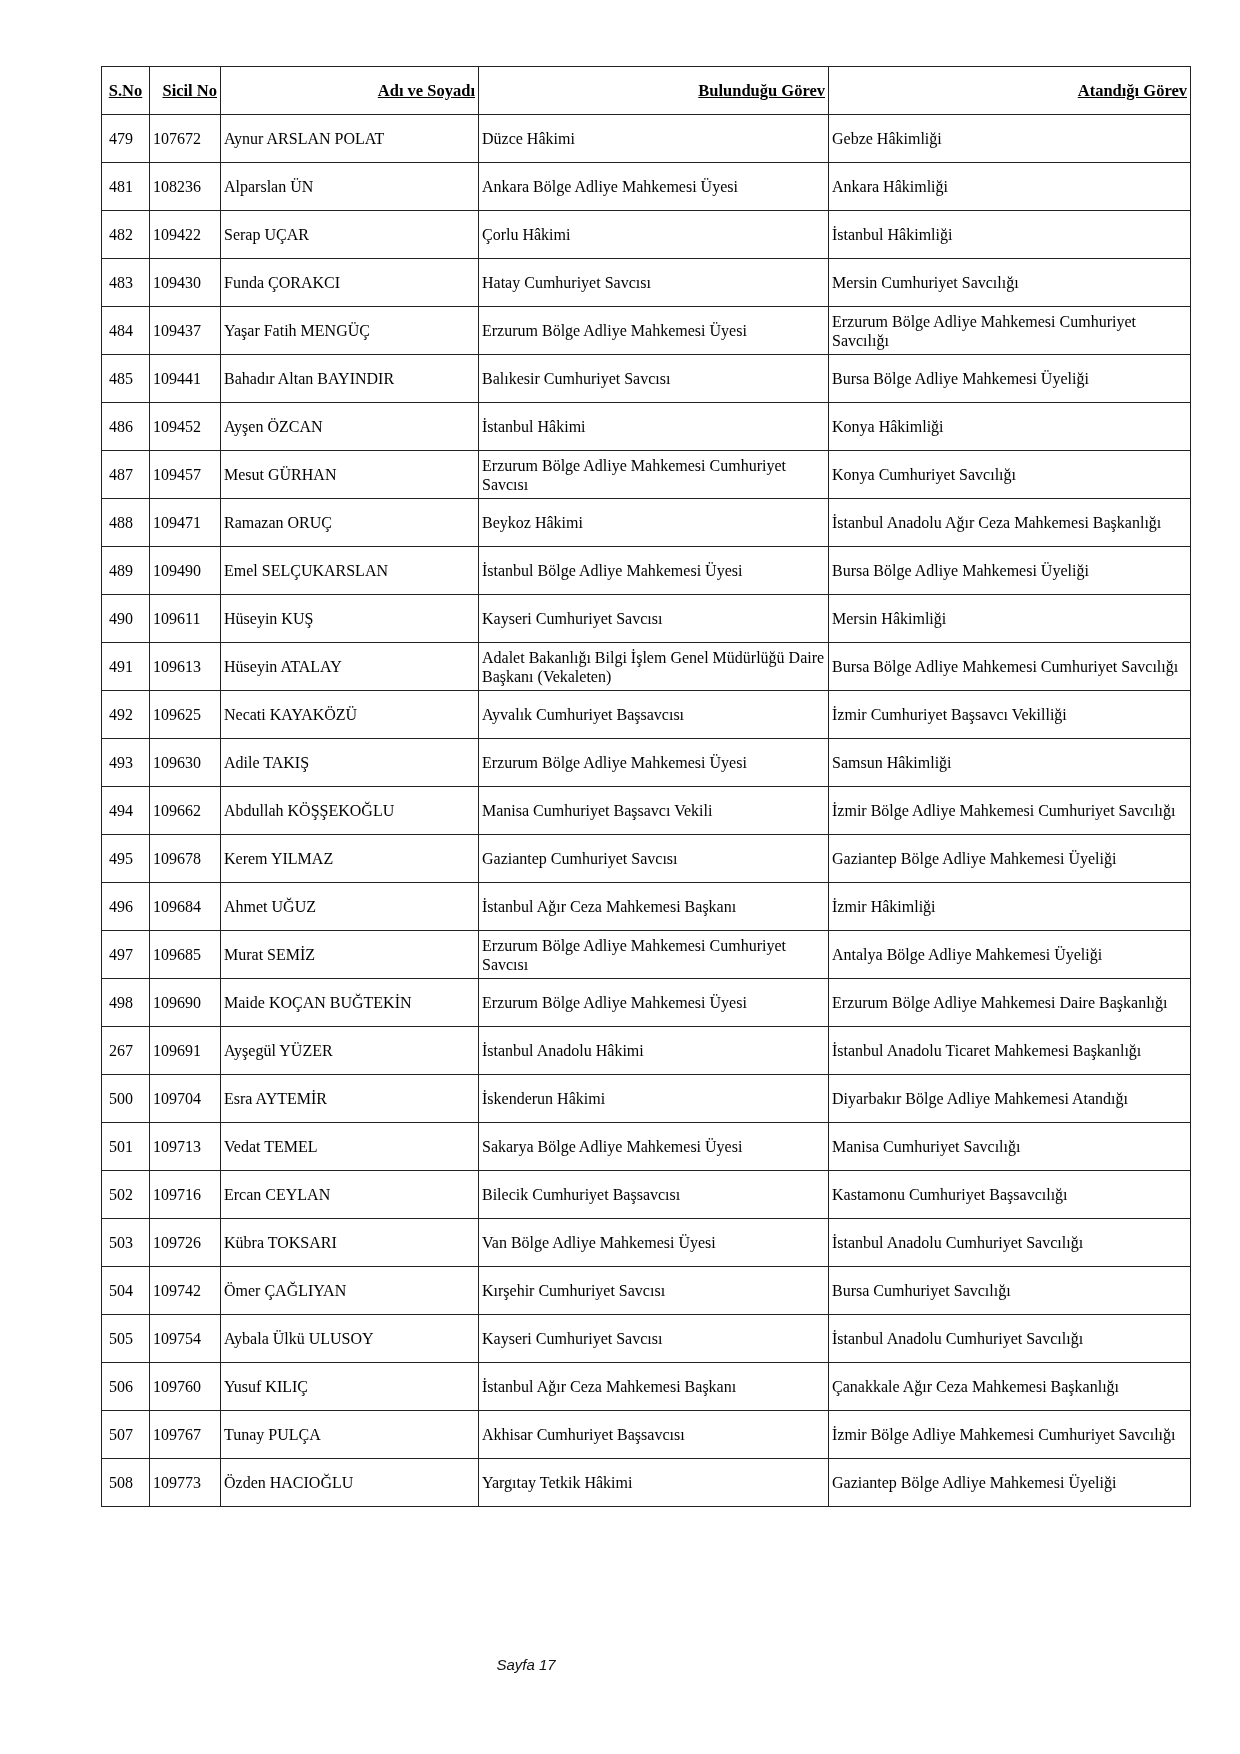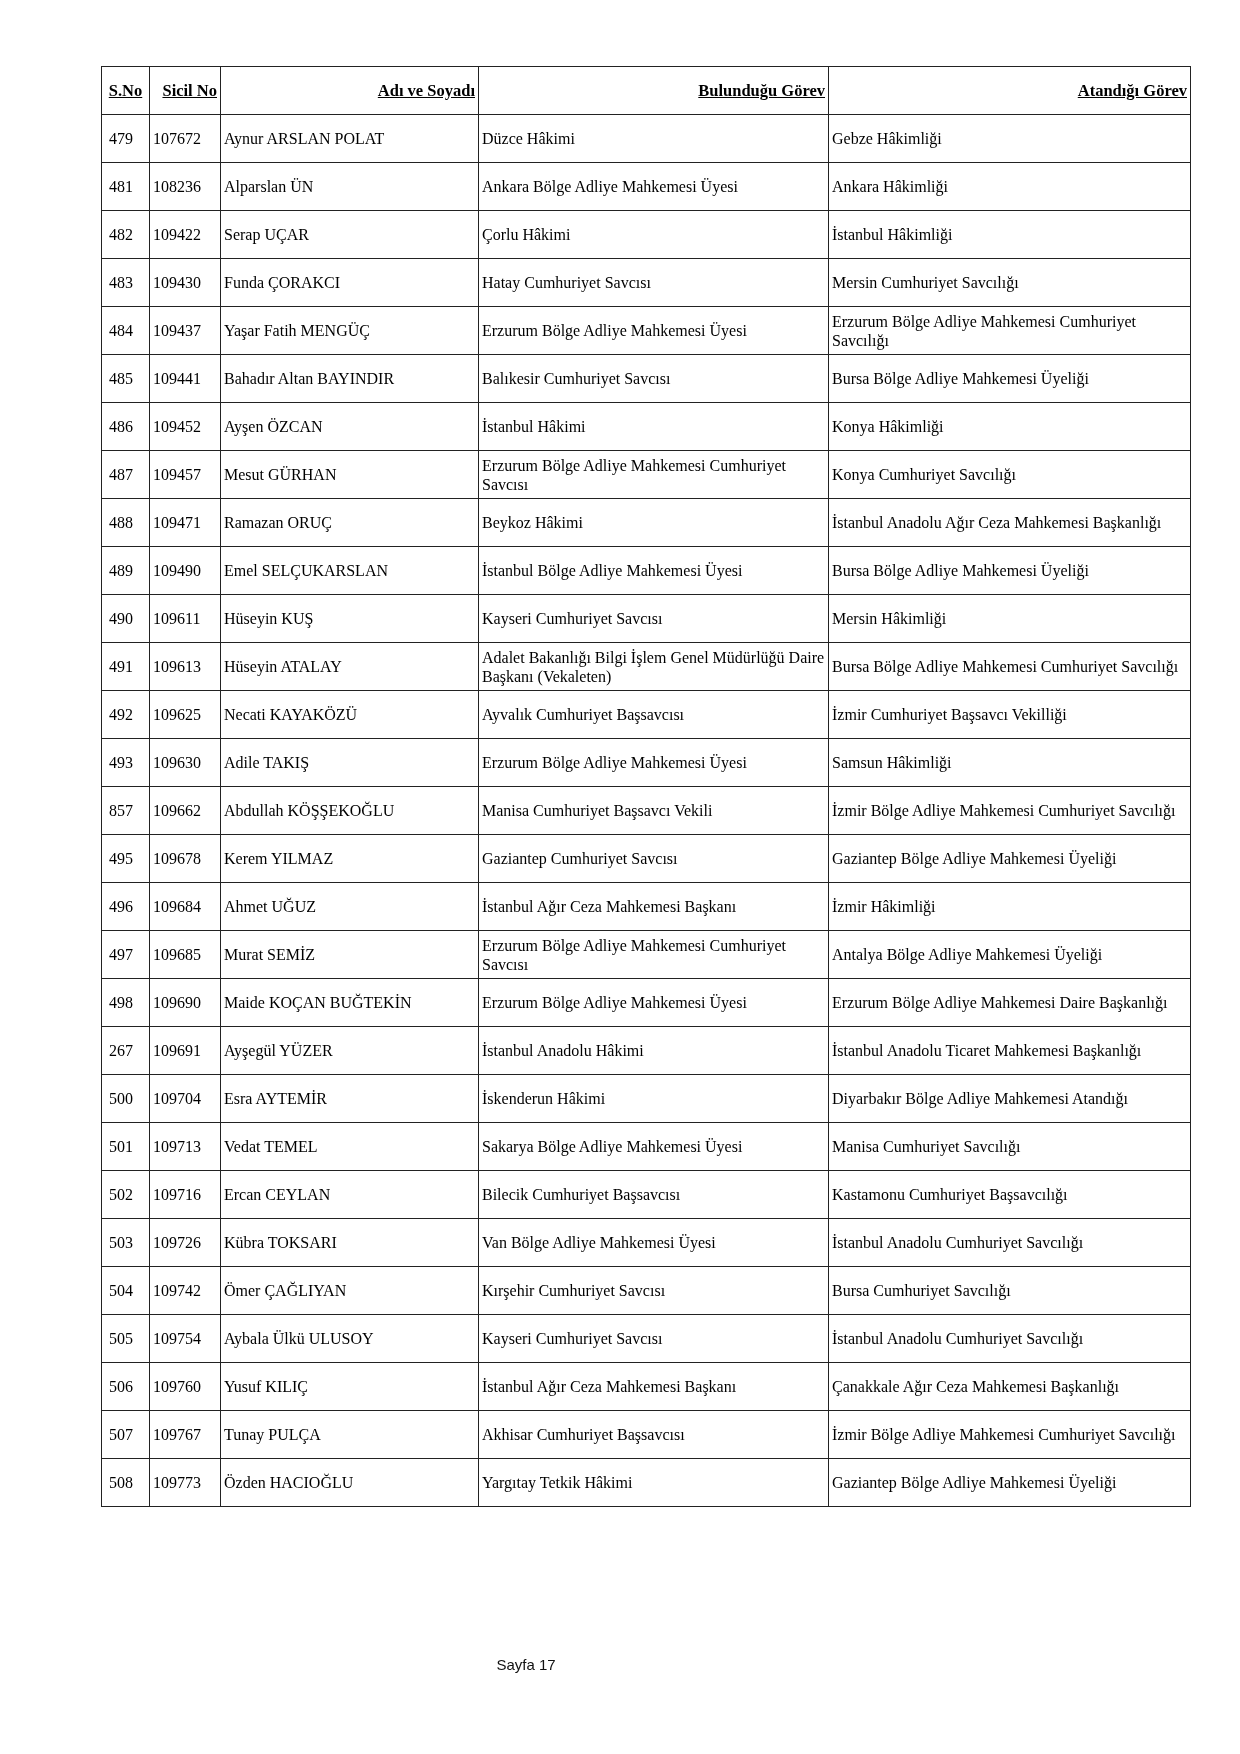--- a/index.html
+++ b/index.html
@@ -15,21 +15,21 @@
   .page-table th { text-align: right; font-weight: bold; text-decoration: underline; font-size: 16.5px; }
   .page-table td.sno { text-align: right; padding-right: 16px; }
   .page-table th.sno { text-align: center; padding-left: 3px; }
   col.c-sno { width: 48px; }
   col.c-sicil { width: 71px; }
   col.c-name { width: 258px; }
   col.c-cur { width: 350px; }
   col.c-new { width: 362px; }
   .footer {
     position: absolute; left: 0; width: 1052px; top: 1656px; text-align: center;
-    font-family: "Liberation Sans", "DejaVu Sans", sans-serif; font-size: 15px; color: #111;
+    font-family: "Liberation Sans", "DejaVu Sans", sans-serif; font-size: 15px; color: #111; font-style: italic;
   }
 </style>
 </head>
 <body>
 
 <table class="page-table">
   <colgroup>
     <col class="c-sno">
       <col class="c-sicil">
       <col class="c-name">
@@ -138,21 +138,21 @@
         <td>İzmir Cumhuriyet Başsavcı Vekilliği</td>
       </tr>
       <tr>
         <td class="sno">493</td>
         <td>109630</td>
         <td>Adile TAKIŞ</td>
         <td>Erzurum Bölge Adliye Mahkemesi Üyesi</td>
         <td>Samsun Hâkimliği</td>
       </tr>
       <tr>
-        <td class="sno">857</td>
+        <td class="sno">494</td>
         <td>109662</td>
         <td>Abdullah KÖŞŞEKOĞLU</td>
         <td>Manisa Cumhuriyet Başsavcı Vekili</td>
         <td>İzmir Bölge Adliye Mahkemesi Cumhuriyet Savcılığı</td>
       </tr>
       <tr>
         <td class="sno">495</td>
         <td>109678</td>
         <td>Kerem YILMAZ</td>
         <td>Gaziantep Cumhuriyet Savcısı</td>

